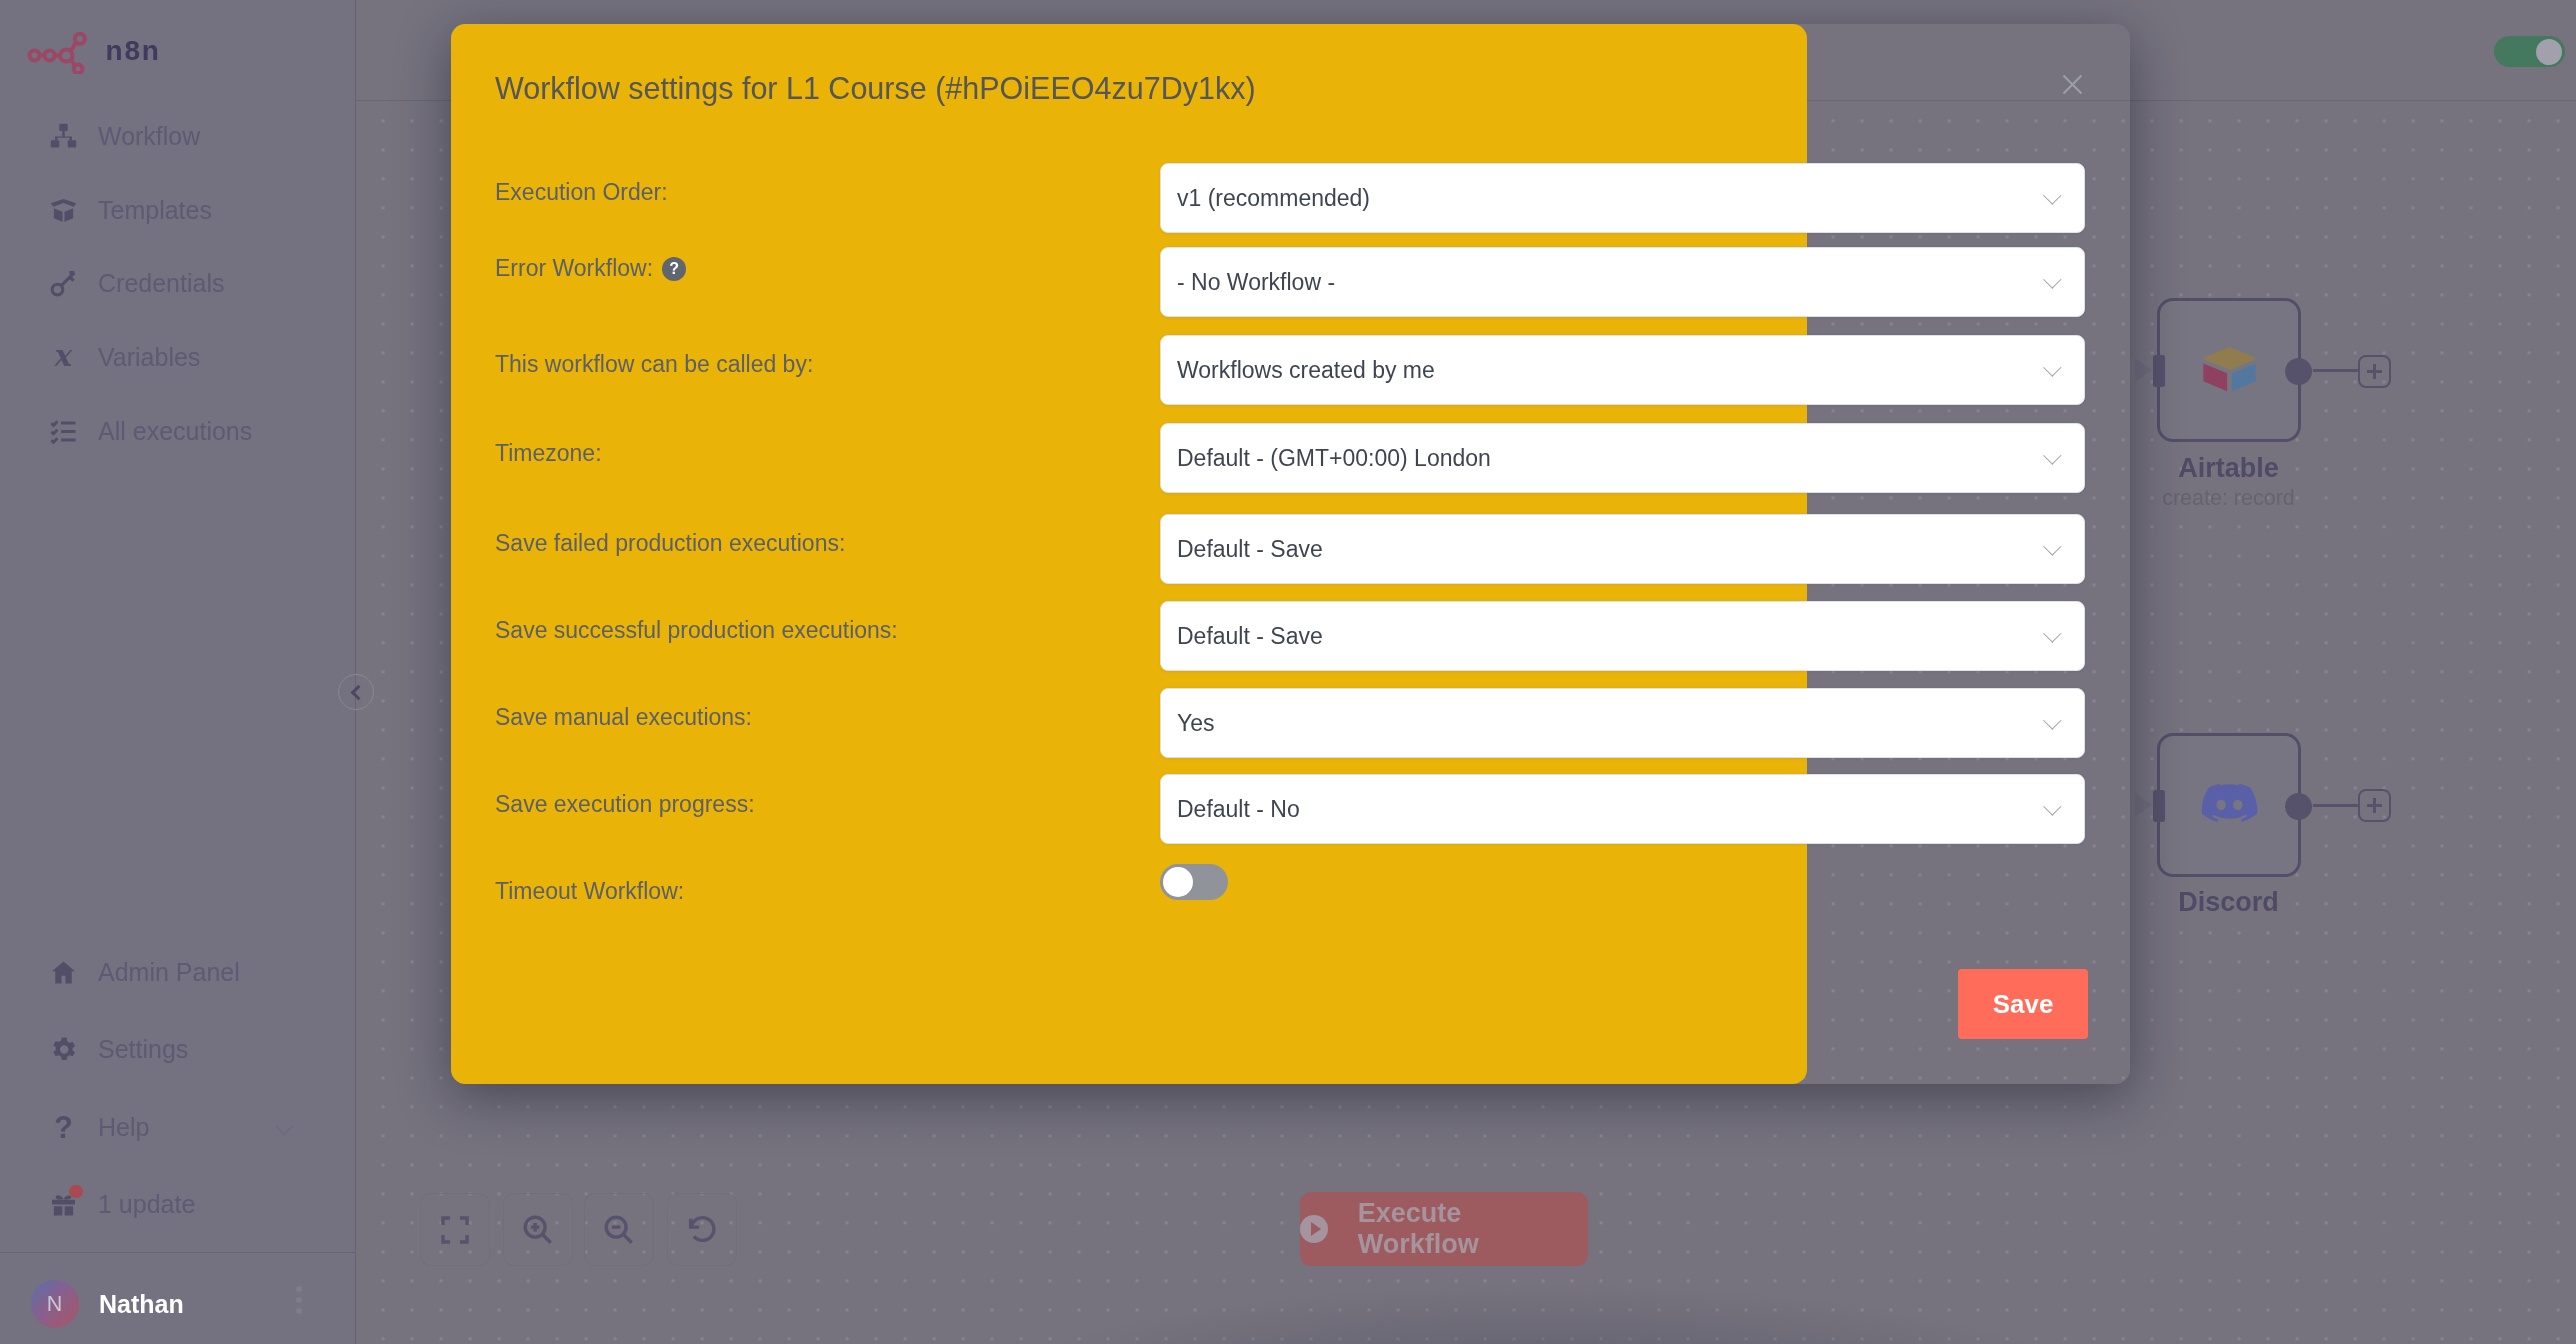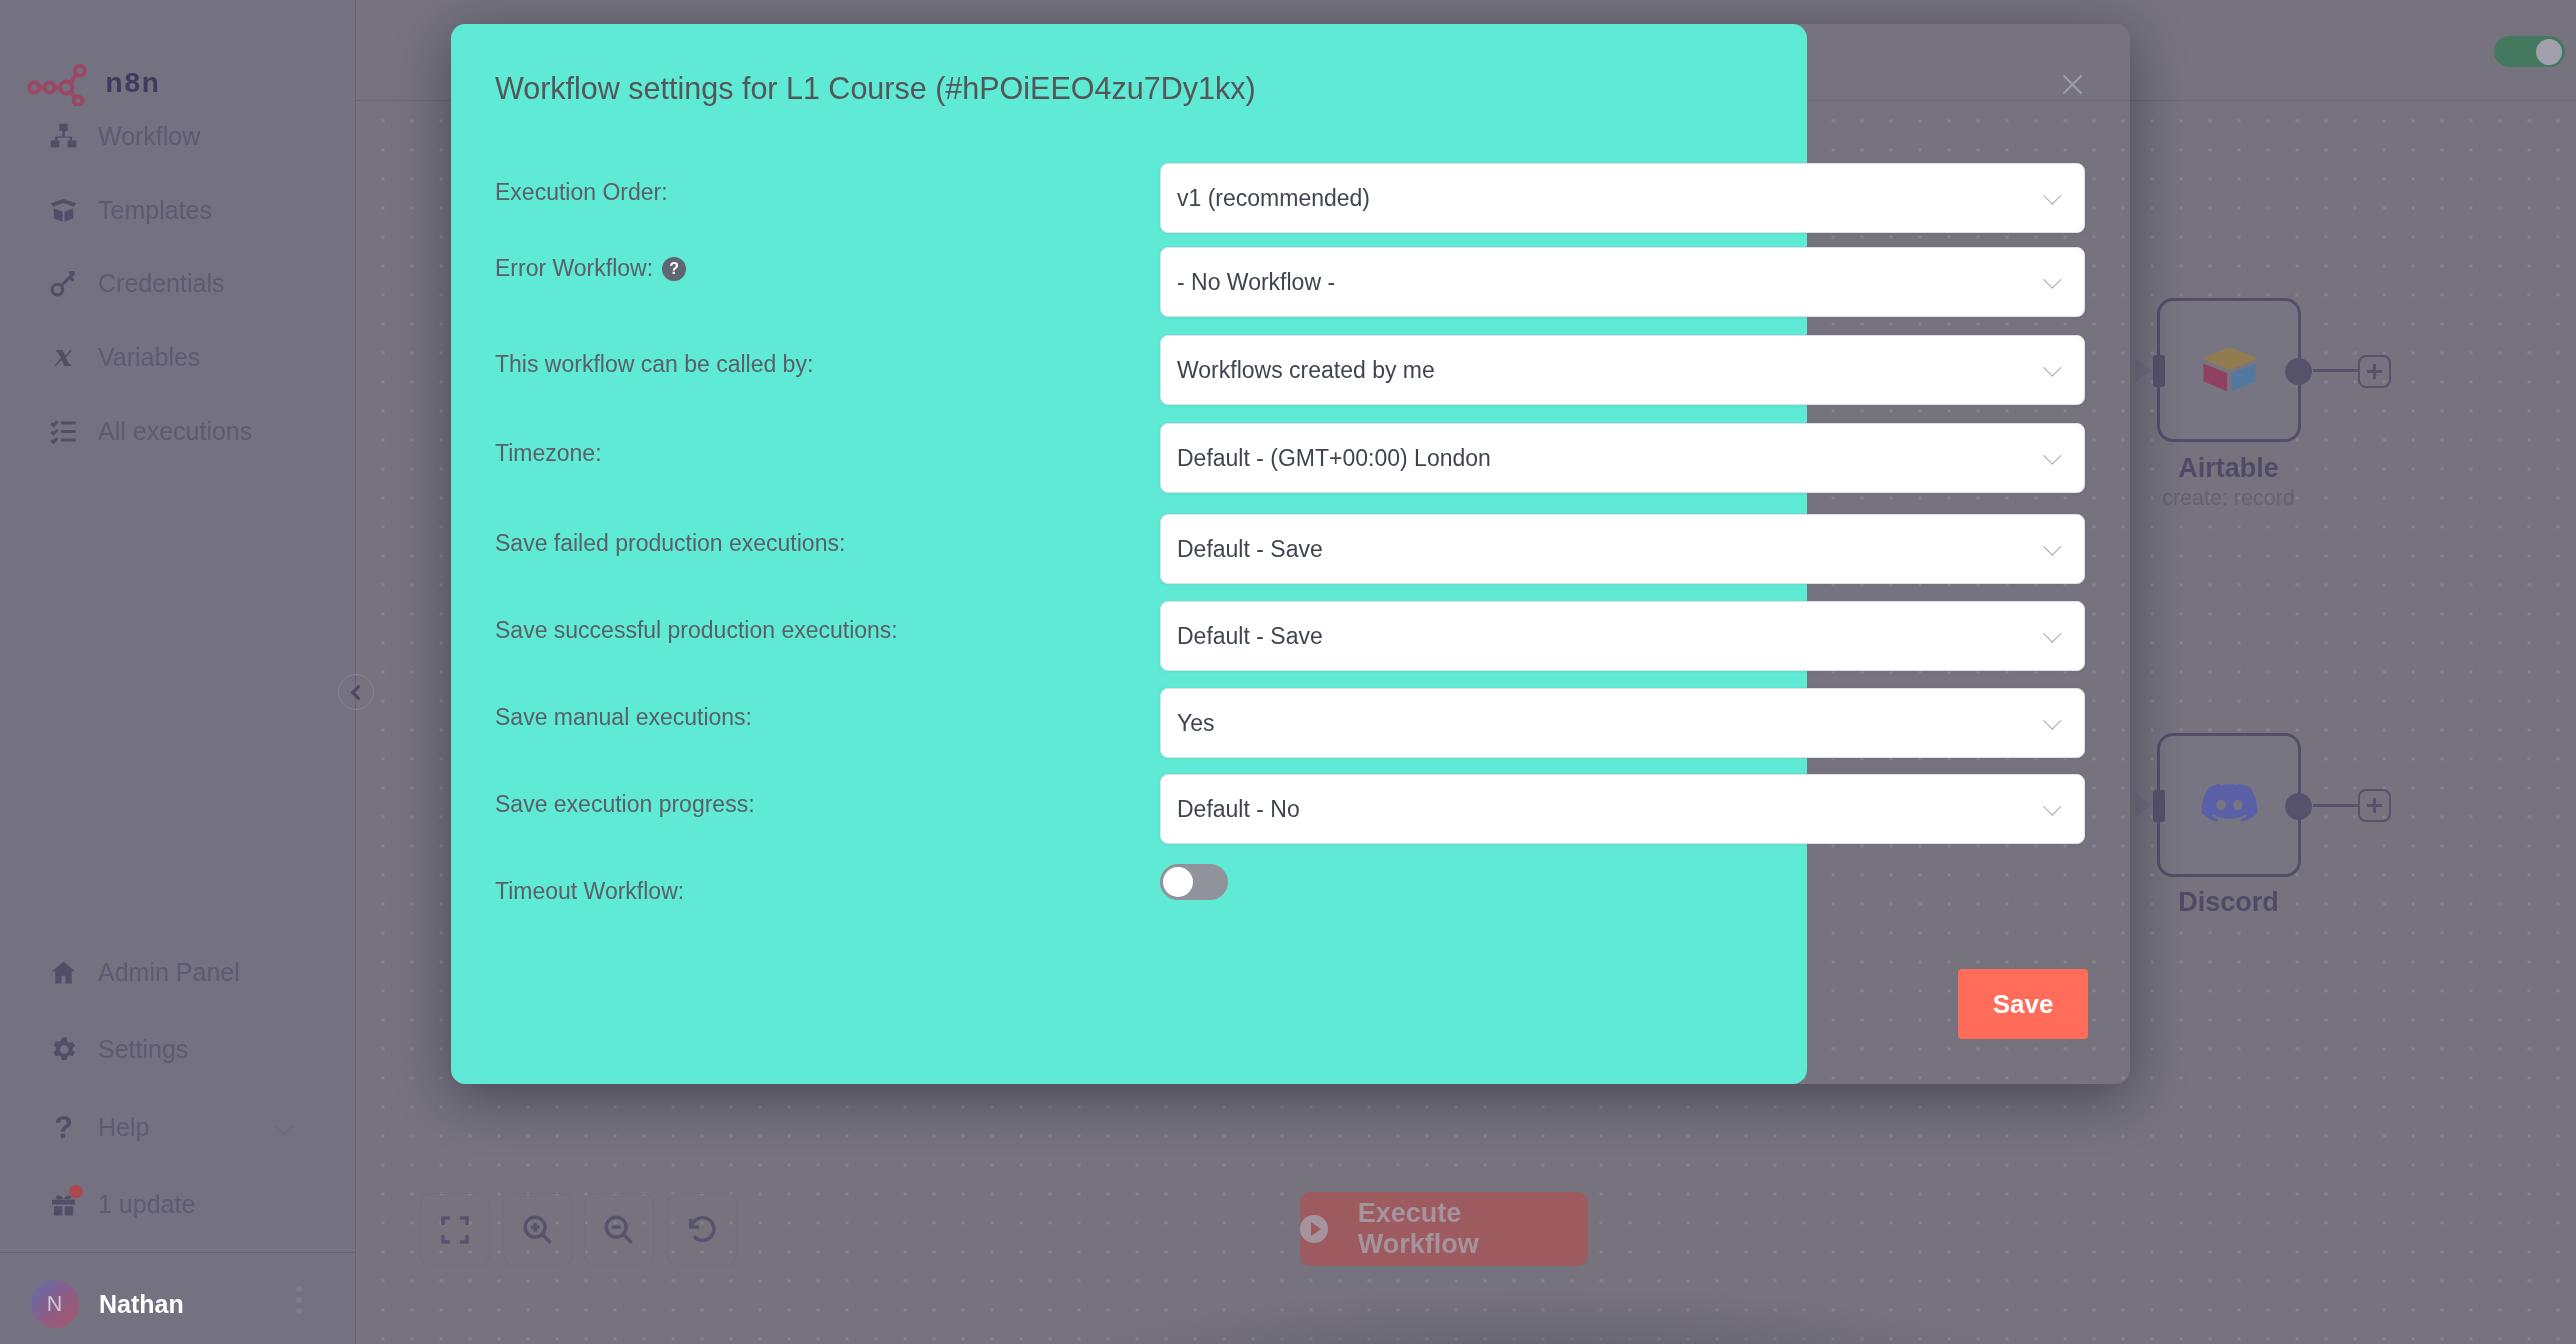--- a/index.html
+++ b/index.html
@@ -18,21 +18,21 @@
     background:#76737f; border-bottom:0.9px solid #6a6775;
   }
   .wf-name { position:absolute; left:403px; top:38px; font-size:25px; color:#5b5870; white-space:nowrap; }
   .hdr-toggle { position:absolute; left:2138px; top:36px; width:71px; height:31px; border-radius:16px; background:#44795f; }
   .hdr-toggle .knob { position:absolute; right:2.7px; top:2.7px; width:26px; height:26px; border-radius:50%; background:#a3a0ad; }
   .kebab { position:absolute; display:flex; flex-direction:column; gap:4.5px; }
   .kebab i { width:6.3px; height:6.3px; border-radius:50%; background:#807d8a; display:block; }
 
   
   .sidebar { position:absolute; left:0; top:0; width:356px; height:1345px; background:#747180; border-right:0.9px solid #67646f; }
-  .brand { position:absolute; left:23px; top:27px; display:flex; align-items:center; gap:12.6px;margin-top:32px; }
+  .brand { position:absolute; left:23px; top:27px; display:flex; align-items:center; gap:12.6px; }
   .brand .name { font-size:28px; font-weight:bold; color:#403b5d; letter-spacing:1.8px; }
   .sideitem { position:absolute; left:0; width:356px; height:65px; display:flex; align-items:center; gap:20px; padding-left:49px; color:#5e5a73; font-size:25px; }
   .sideitem .ic { width:29px; height:29px; color:#524e68; flex:0 0 29px; position:relative; }
   .sideitem svg { width:29px; height:29px; display:block; }
   .chev-down { width:12.6px; height:12.6px; border-right:2.2px solid #6e6a80; border-bottom:2.2px solid #6e6a80; transform:rotate(45deg); position:absolute; right:65px; top:25px; }
   .red-dot { position:absolute; right:-4.5px; top:-5.4px; width:13.5px; height:13.5px; border-radius:50%; background:#a84a50; }
   .user-divider { position:absolute; left:0; top:1252px; width:356px; border-top:0.9px solid #67646f; }
   .avatar { position:absolute; left:30.5px; top:1280px; width:48px; height:48px; border-radius:50%;
     background:linear-gradient(135deg,#5b6fb0 0%,#8f5d85 55%,#a85668 100%);
     display:flex; align-items:center; justify-content:center; color:#c9c7d2; font-size:21.5px; }
@@ -69,21 +69,21 @@
     border:1.8px solid #8b8896; background:transparent; display:flex; align-items:center; justify-content:center; }
   .collapse-btn .c { width:10.8px; height:10.8px; border-left:3.1px solid #4c4864; border-bottom:3.1px solid #4c4864;
     transform:rotate(45deg); margin-left:4.5px; }
 
   .bottom-blob { position:absolute; left:951px; top:1279px; width:1185px; height:251px; border-radius:50%;
     background:radial-gradient(ellipse at center, rgba(82,79,94,0.65) 0%, rgba(82,79,94,0.0) 68%); }
 
   
   .overlay-shadow { position:absolute; left:451px; top:24px; width:1679px; height:1060px; border-radius:14.4px;
     box-shadow:0 12.6px 54px rgba(20,18,35,0.45); }
-  .modal { position:absolute; left:451px; top:24px; width:1356px; height:1060px; background:#5eead4; border-radius:14.4px; }
+  .modal { position:absolute; left:451px; top:24px; width:1356px; height:1060px; background:#eab308; border-radius:14.4px; }
   .modal-title { position:absolute; left:44px; top:47px; font-size:30.5px; color:#545658; }
   .modal-close { position:absolute; left:1608px; top:47px; width:27px; height:27px; color:#9aa0a8; }
   .modal-close svg { width:27px; height:27px; display:block; }
 
   .frow-label { position:absolute; left:44px; font-size:23px; color:#5b6067; display:flex; align-items:center; gap:9px; }
   .help-badge { width:24px; height:24px; border-radius:50%; background:#5f6670; color:#ffffff; font-size:16px; font-weight:bold;
     display:flex; align-items:center; justify-content:center; }
   .fselect { position:absolute; left:709px; width:925px; height:70px; background:#fff; border:1.8px solid #dde1e9; border-radius:8px;
     box-shadow:0 0.9px 2.7px rgba(60,70,90,0.08); display:flex; align-items:center; padding:0 54px 0 16px; }
   .fselect .val { font-size:23px; color:#3f4550; }

